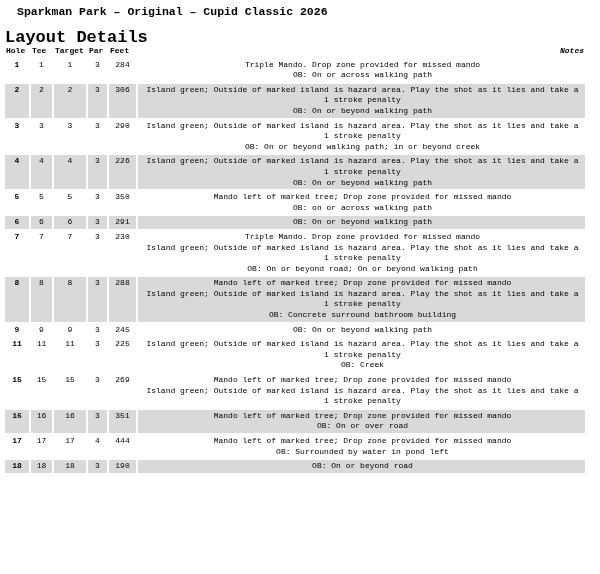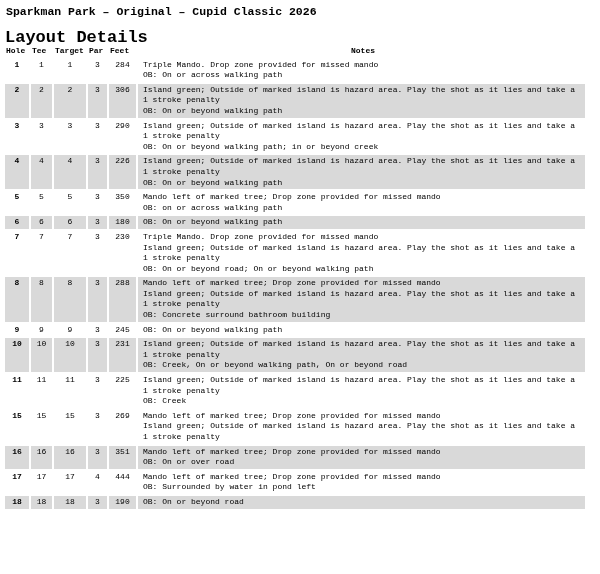--- a/index.html
+++ b/index.html
@@ -13,21 +13,21 @@
     width: 600px;
     height: 574px;
     overflow: hidden;
     padding: 3px 0 0 3px;
     box-sizing: border-box;
   }
   h1.title {
     font-size: 11.5px;
     line-height: 14px;
     font-weight: bold;
-    margin: 2px 0 0 3px;
+    margin: 2px 0 0 14px;
     white-space: nowrap;
   }
   h2.section {
     font-size: 17px;
     line-height: 13px;
     font-weight: bold;
     margin: 12px 0 0 2px;
   }
   table.layout {
     border-collapse: separate;
@@ -43,29 +43,29 @@
   col.c-target { width: 32px; }
   col.c-par    { width: 19px; }
   col.c-feet   { width: 27px; }
   th {
     font-weight: bold;
     text-align: left;
     padding: 0 1px;
     white-space: nowrap;
     vertical-align: top;
   }
-  th.notes { text-align: center; padding-left: 4px; }
+  th.notes { text-align: right; padding-left: 4px; font-style: italic; }
   td {
     padding: 1px 1px;
     text-align: center;
     vertical-align: top;
   }
   td.hole { font-weight: bold; }
   td.notes {
-    text-align: left;
+    text-align: center;
     white-space: pre-line;
     padding: 1px 3px 1px 5px;
   }
   tr.alt td { background: var(--alt-row, #d9d9d9); }
 </style>
 </head>
 <body>
 
 <div class="page">
   <h1 class="title">Sparkman Park – Original – Cupid Classic 2026</h1>
@@ -137,21 +137,21 @@
           <td>3</td>
           <td>350</td>
           <td class="notes">Mando left of marked tree; Drop zone provided for missed mando
 OB: on or across walking path</td>
         </tr>
         <tr class="alt">
           <td class="hole">6</td>
           <td>6</td>
           <td>6</td>
           <td>3</td>
-          <td>180</td>
+          <td>291</td>
           <td class="notes">OB: On or beyond walking path</td>
         </tr>
         <tr>
           <td class="hole">7</td>
           <td>7</td>
           <td>7</td>
           <td>3</td>
           <td>230</td>
           <td class="notes">Triple Mando. Drop zone provided for missed mando
 Island green; Outside of marked island is hazard area. Play the shot as it lies and take a
@@ -169,30 +169,20 @@
 1 stroke penalty
 OB: Concrete surround bathroom building</td>
         </tr>
         <tr>
           <td class="hole">9</td>
           <td>9</td>
           <td>9</td>
           <td>3</td>
           <td>245</td>
           <td class="notes">OB: On or beyond walking path</td>
-        </tr>
-        <tr class="alt">
-          <td class="hole">10</td>
-          <td>10</td>
-          <td>10</td>
-          <td>3</td>
-          <td>231</td>
-          <td class="notes">Island green; Outside of marked island is hazard area. Play the shot as it lies and take a
-1 stroke penalty
-OB: Creek, On or beyond walking path, On or beyond road</td>
         </tr>
         <tr>
           <td class="hole">11</td>
           <td>11</td>
           <td>11</td>
           <td>3</td>
           <td>225</td>
           <td class="notes">Island green; Outside of marked island is hazard area. Play the shot as it lies and take a
 1 stroke penalty
 OB: Creek</td>

